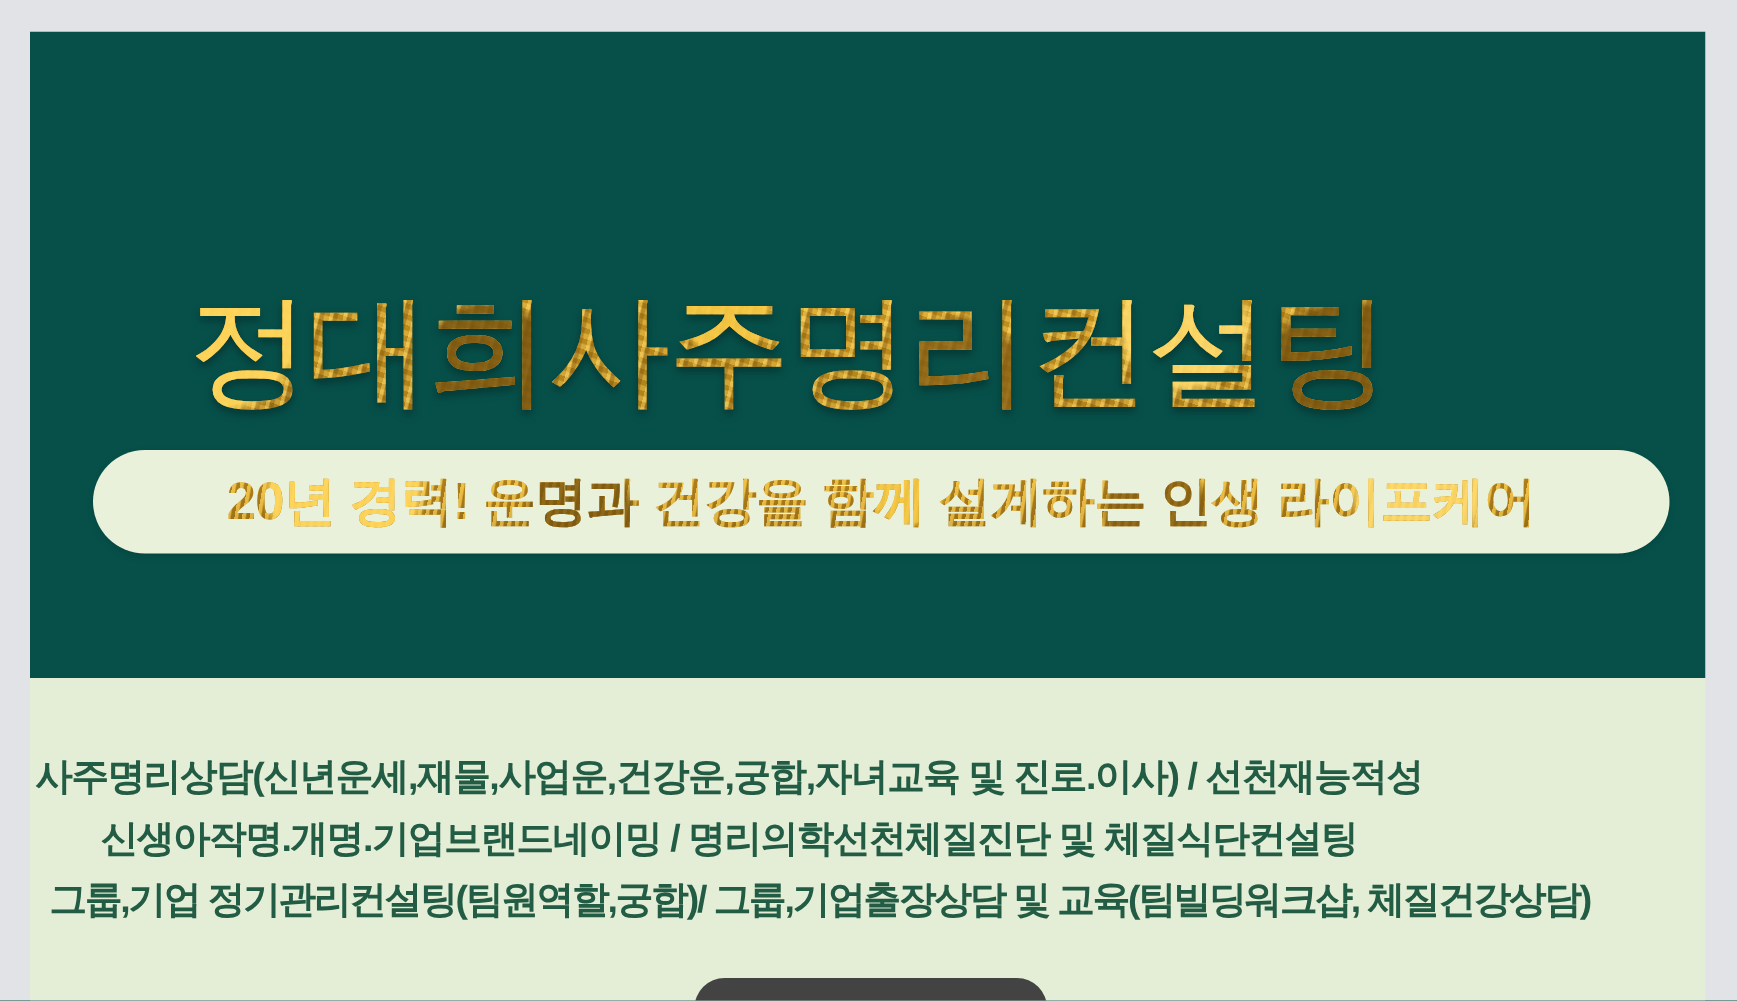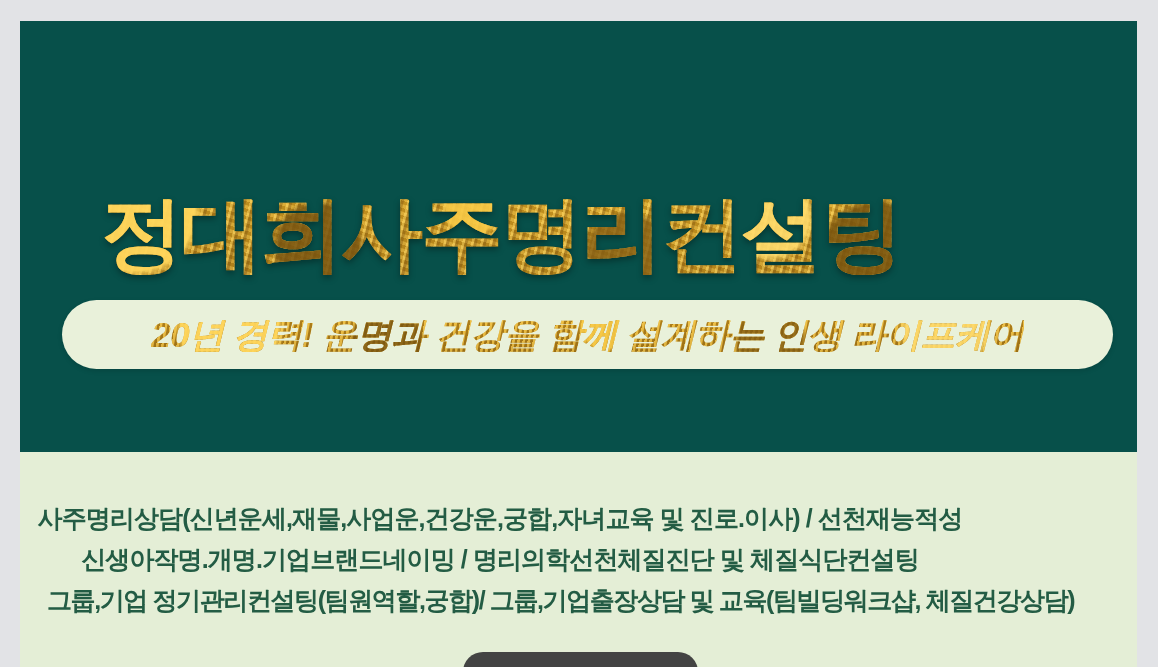--- a/index.html
+++ b/index.html
@@ -34,21 +34,21 @@
     background: #07504a;
   }
 
   .hero-title {
     position: absolute;
     left: 0;
     top: 172px;
     width: 962px;
     text-align: center;
     font-size: 82px;
-    font-weight: bold;
+    font-weight: normal;
     line-height: 1;
     letter-spacing: -2px;
     white-space: nowrap;
     
     background-color: #c99a24;
     background-image:
       radial-gradient(circle at 12% 22%, rgba(255,214,92,.95) 0 7%, rgba(0,0,0,0) 8%),
       radial-gradient(circle at 31% 64%, rgba(120,84,16,.85) 0 6%, rgba(0,0,0,0) 7%),
       radial-gradient(circle at 47% 18%, rgba(247,201,70,.9) 0 5%, rgba(0,0,0,0) 6%),
       radial-gradient(circle at 63% 72%, rgba(134,95,20,.8) 0 6%, rgba(0,0,0,0) 7%),
@@ -60,20 +60,21 @@
         rgba(214,163,38,.35) 6px, rgba(214,163,38,.35) 9px),
       repeating-linear-gradient(18deg,
         rgba(255,226,128,.35) 0px, rgba(255,226,128,.35) 3px,
         rgba(126,88,16,.35) 4px, rgba(126,88,16,.35) 7px),
       linear-gradient(182deg, #e3ad2c 0%, #c9951f 38%, #b4831a 72%, #a0731a 100%);
     -webkit-background-clip: text;
     background-clip: text;
     color: transparent;
     -webkit-text-fill-color: transparent;
     filter: drop-shadow(0 3px 3px rgba(0,0,0,.33));
+    padding-left: 24px;
   }
 
   
   .pill {
     position: absolute;
     left: 42px;
     top: 279px;
     width: 1051px;
     height: 69px;
     background: #e9f1da;
@@ -96,41 +97,39 @@
       radial-gradient(circle at 52% 25%, rgba(247,201,70,.9) 0 5%, rgba(0,0,0,0) 6%),
       radial-gradient(circle at 71% 68%, rgba(130,92,18,.8) 0 5%, rgba(0,0,0,0) 6%),
       radial-gradient(circle at 91% 34%, rgba(255,219,108,.9) 0 5%, rgba(0,0,0,0) 6%),
       repeating-linear-gradient(100deg,
         rgba(255,212,92,.6) 0px, rgba(255,212,92,.6) 2px,
         rgba(146,102,20,.6) 3px, rgba(146,102,20,.6) 5px),
       linear-gradient(180deg, #dba829 0%, #c08f1d 55%, #a87c18 100%);
     -webkit-background-clip: text;
     background-clip: text;
     color: transparent;
-    font-style: italic;
     -webkit-text-fill-color: transparent;
   }
 
   
   .body-section {
     position: absolute;
     left: 0;
     top: 431px;
     width: 1117px;
     height: 215px;
     background: #e4eed6;
   }
 
   .services {
     position: absolute;
     left: 0;
     top: 46px;
     width: 932px;
     text-align: center;
-    padding-left: 14px;
   }
   .service-line {
     font-size: 25px;
     font-weight: bold;
     line-height: 41px;
     letter-spacing: -.9px;
     color: #235c44;
     white-space: nowrap;
   }
   .service-line.wide {

